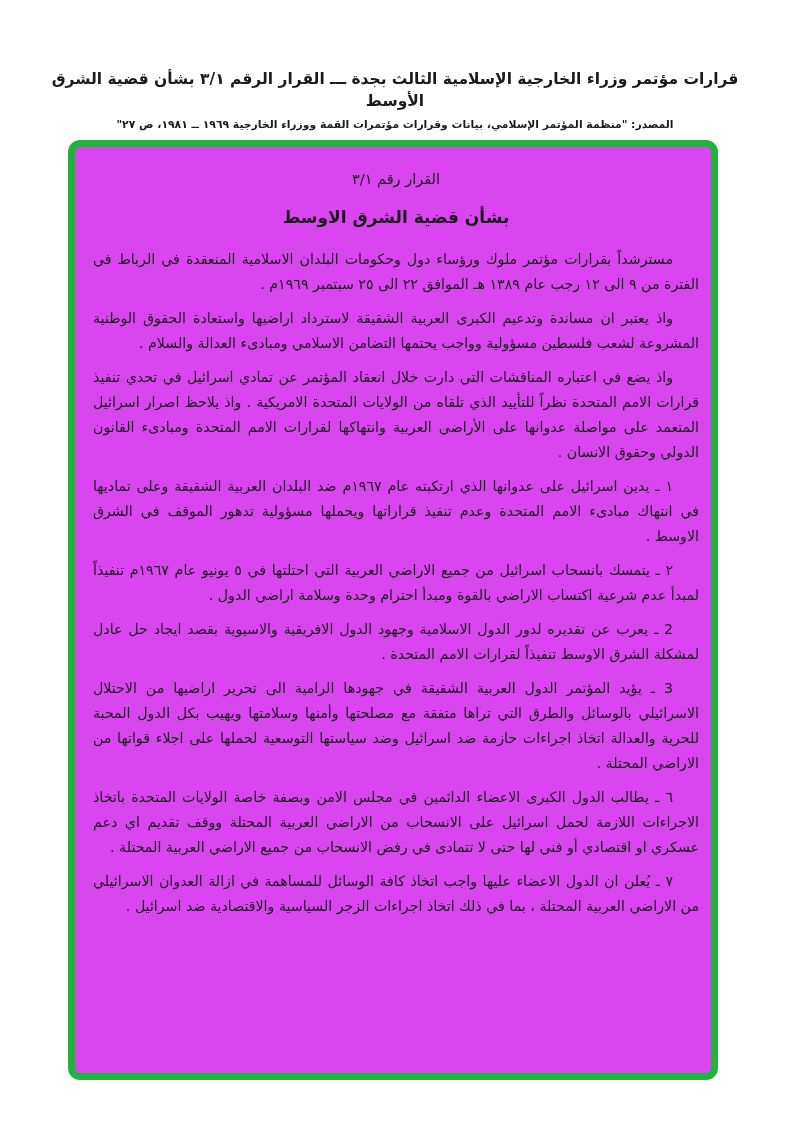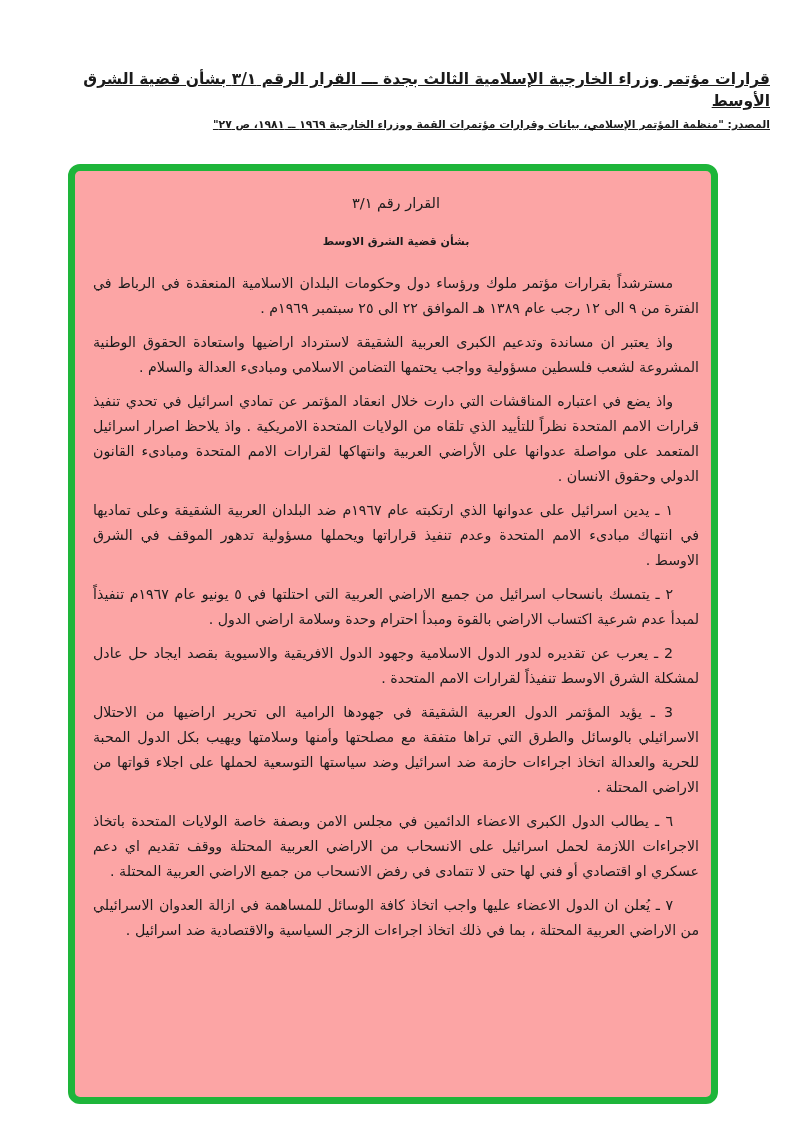--- a/index.html
+++ b/index.html
@@ -12,22 +12,21 @@
     overflow: hidden;
     font-family: "DejaVu Sans", sans-serif;
     color: #1b1b1b;
   }
   .page-header {
     position: absolute;
     top: 68px;
     left: 20px;
     right: 24px;
     direction: rtl;
-    text-align: right;
-    text-decoration: underline;
+    text-align: center;
   }
   .page-header .hdr-title {
     font-size: 15.5px;
     font-weight: bold;
     letter-spacing: 0;
     line-height: 22px;
   }
   .page-header .hdr-source {
     font-size: 10.8px;
     font-weight: bold;
@@ -36,22 +35,21 @@
   }
   .frame {
     position: absolute;
     left: 68px;
     top: 140px;
     width: 650px;
     height: 940px;
     box-sizing: border-box;
     border: 7px solid #1eb53a;
     border-radius: 12px;
-    background: #fca5a5;
-    margin-top: 24px;
+    background: #d946ef;
   }
   .frame-content {
     position: absolute;
     top: 0; left: 0; right: 0; bottom: 0;
     padding: 14px 12px 0 18px;
     box-sizing: border-box;
     direction: rtl;
     text-align: justify;
     font-size: 14.2px;
     line-height: 25px;
@@ -59,21 +57,21 @@
   }
   .doc-title {
     text-align: center;
     font-size: 14.5px;
     margin: 6px 0 13px 0;
     text-indent: 0;
   }
   .doc-subtitle {
     text-align: center;
     font-weight: bold;
-    font-size: 11px;
+    font-size: 17px;
     margin: 0 0 17px 0;
     text-indent: 0;
   }
   .opening {
     margin: 0 0 7px 0;
     text-indent: 42px;
   }
   .para {
     margin: 0 0 9px 0;
     text-indent: 26px;

